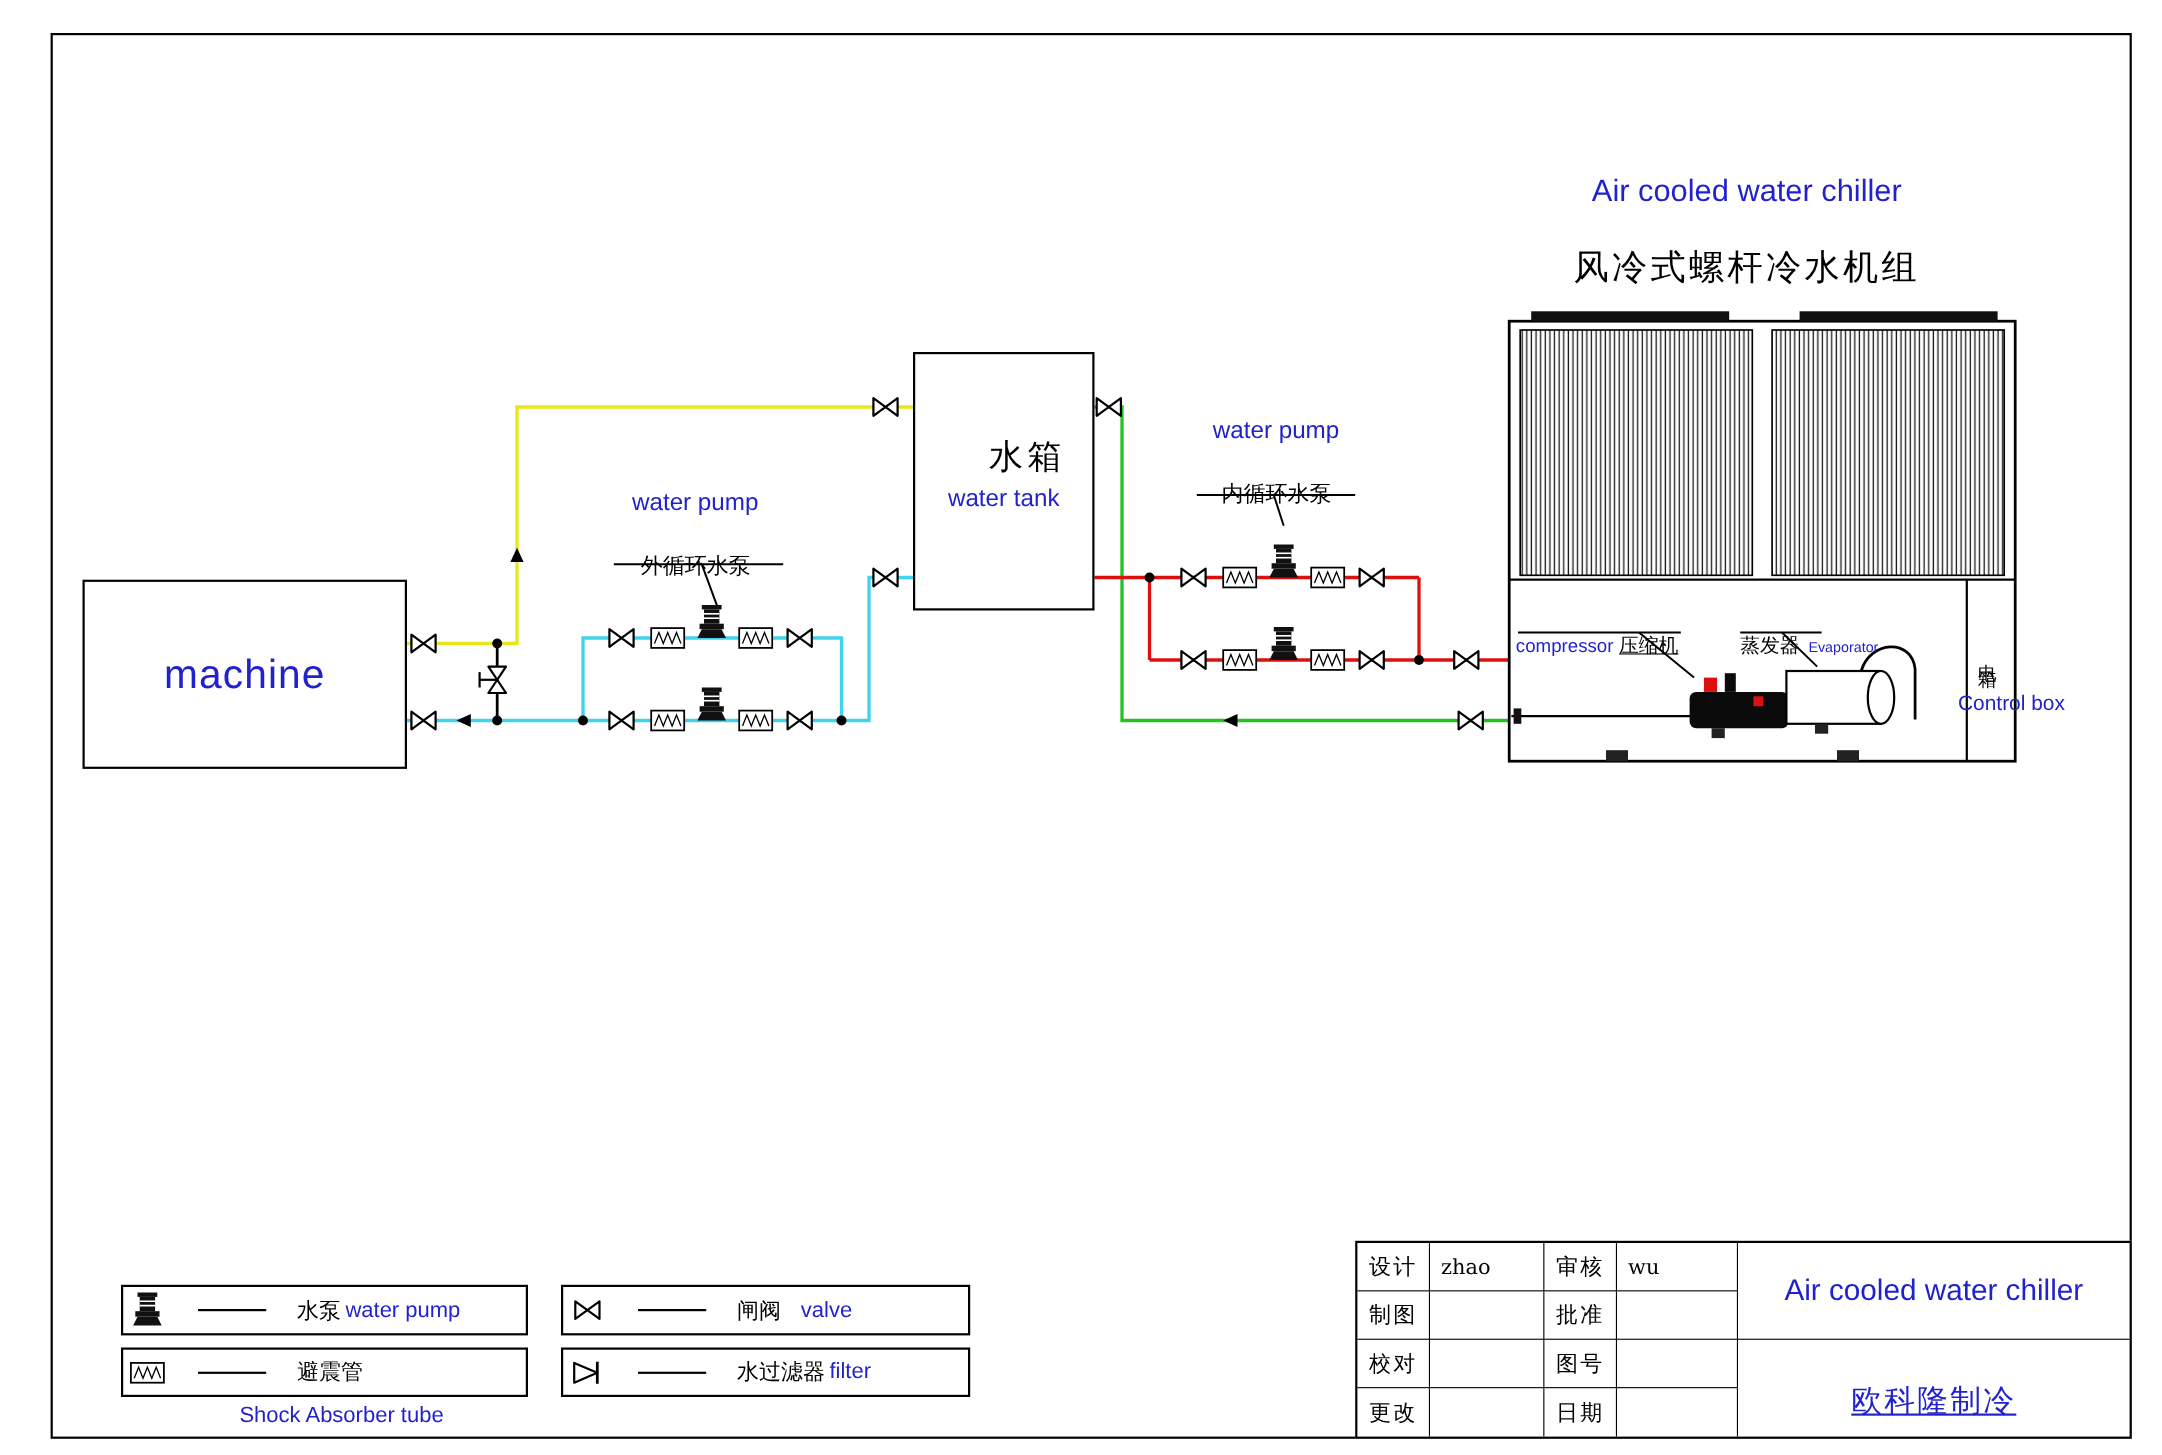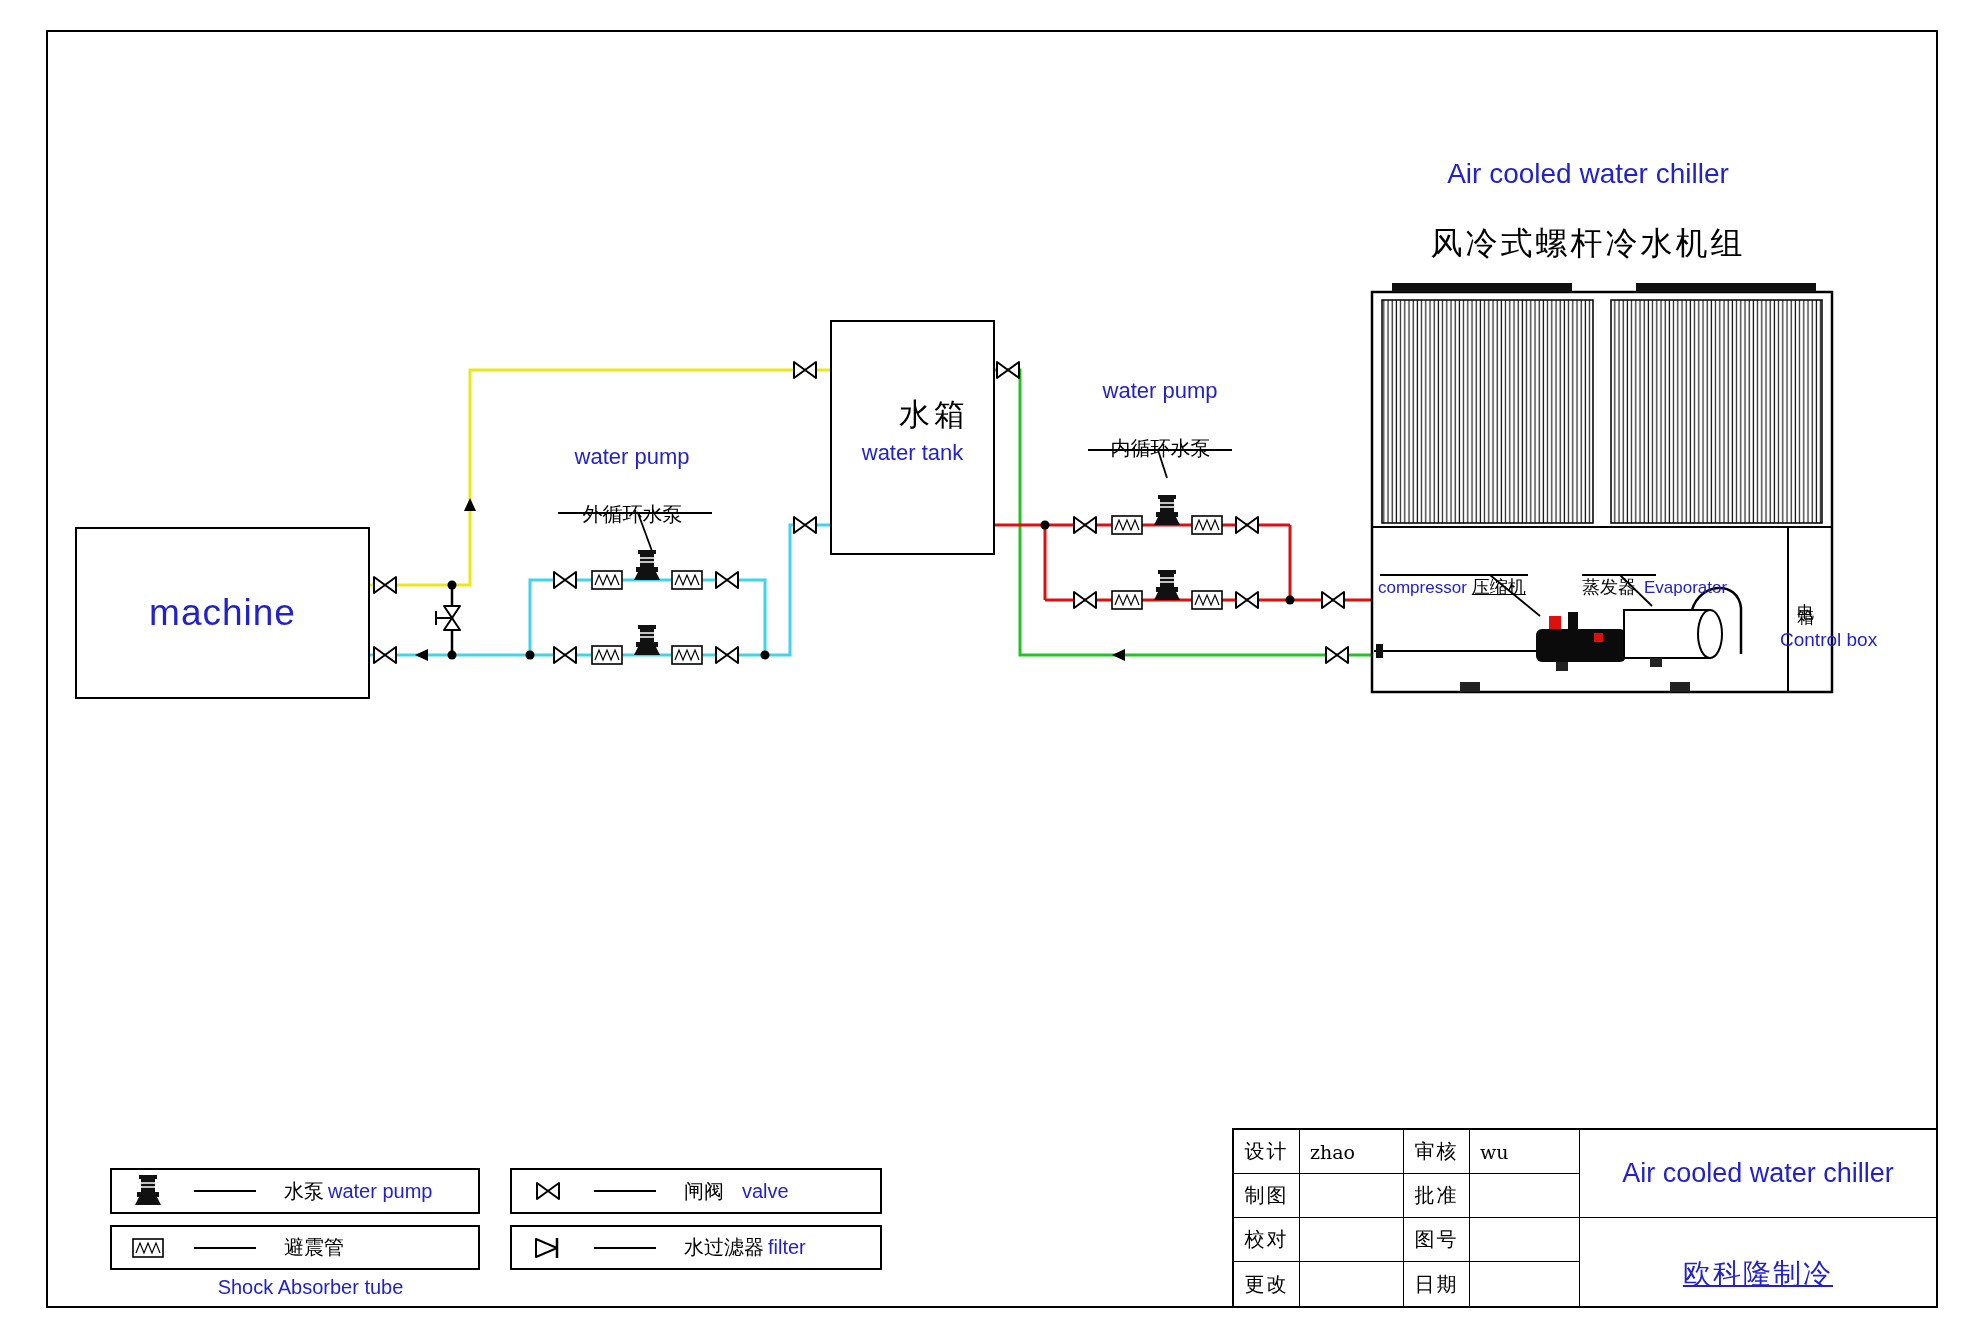--- a/index.html
+++ b/index.html
@@ -34,25 +34,25 @@
   .pump-ext-en{left:552px;top:444px;width:160px;text-align:center;font-size:22px;color:var(--accent-blue);}
   .pump-ext-zh{left:545px;top:477px;width:175px;text-align:center;font-size:20px;}
   .pump-int-en{left:1080px;top:378px;width:160px;text-align:center;font-size:22px;color:var(--accent-blue);}
   .pump-int-zh{left:1073px;top:411px;width:175px;text-align:center;font-size:20px;}
 
   .compressor-label{left:1378px;top:551px;display:flex;gap:5px;align-items:baseline;white-space:nowrap;}
   .compressor-label .en{font-size:17px;color:var(--accent-blue);}
   .compressor-label .zh{font-size:18px;text-decoration:underline;}
   .evaporator-label{left:1582px;top:551px;display:flex;gap:8px;align-items:baseline;white-space:nowrap;}
   .evaporator-label .zh{font-size:18px;}
-  .evaporator-label .en{font-size:17px;color:var(--accent-blue);}
+  .evaporator-label .en{font-size:13px;color:var(--accent-blue);}
   .ebox-label{left:1795px;top:566px;writing-mode:vertical-rl;font-size:17px;letter-spacing:6px;}
   .controlbox-label{left:1780px;top:629px;font-size:19px;color:var(--accent-blue);white-space:nowrap;}
 
-  .legend-box{border:2px solid #000;box-sizing:border-box;display:flex;align-items:center;padding-left:18px;background:#fff;}
+  .legend-box{border:2px solid #000;box-sizing:border-box;display:flex;align-items:center;padding-left:4px;background:#fff;}
   .lg1{left:110px;top:1168px;width:370px;height:46px;}
   .lg2{left:110px;top:1225px;width:370px;height:45px;}
   .lg3{left:510px;top:1168px;width:372px;height:46px;}
   .lg4{left:510px;top:1225px;width:372px;height:45px;}
   .legend-line{width:62px;border-top:2px solid #000;margin:0 28px;}
   .legend-zh{font-size:20px;font-family:"DejaVu Serif","Liberation Serif",serif;}
   .legend-en{font-size:20px;color:var(--accent-blue);margin-left:4px;}
   .legend-en.gap{margin-left:18px;}
   .legend-sub{left:178px;top:1276px;width:265px;text-align:center;font-size:20px;color:var(--accent-blue);}
 

